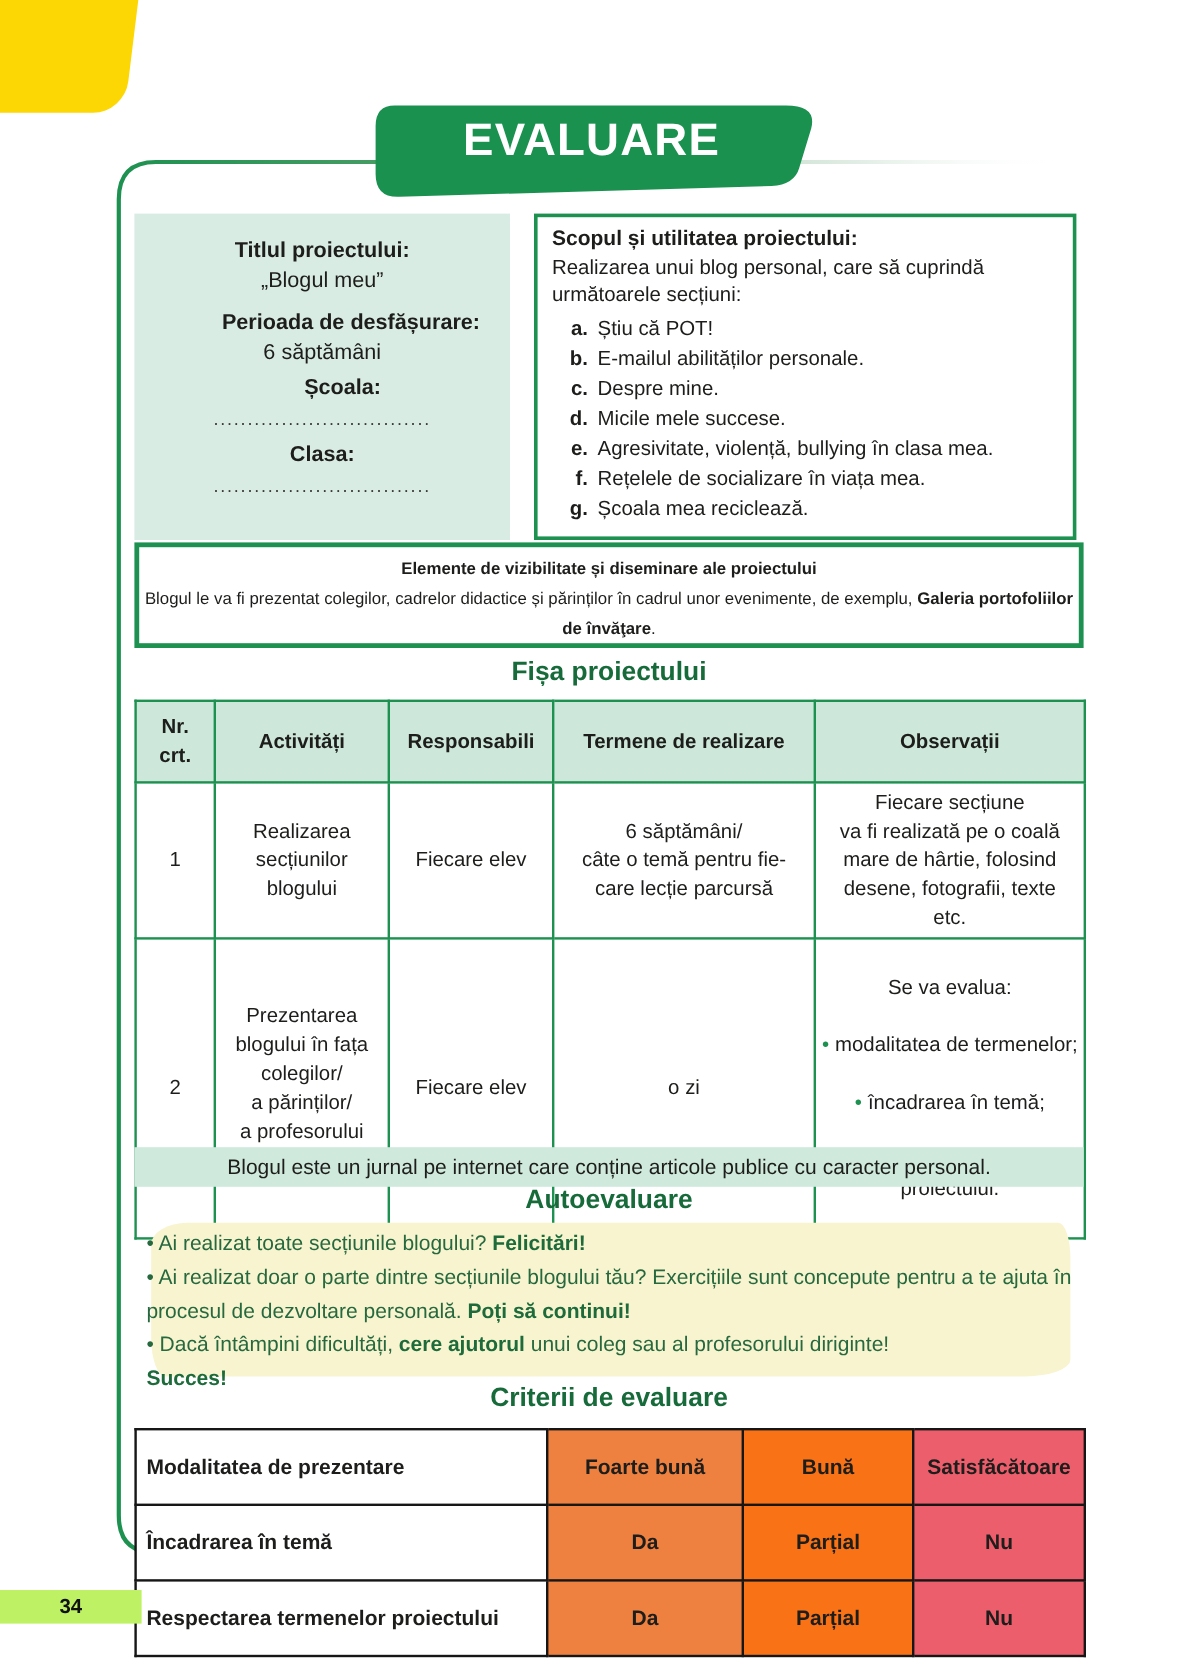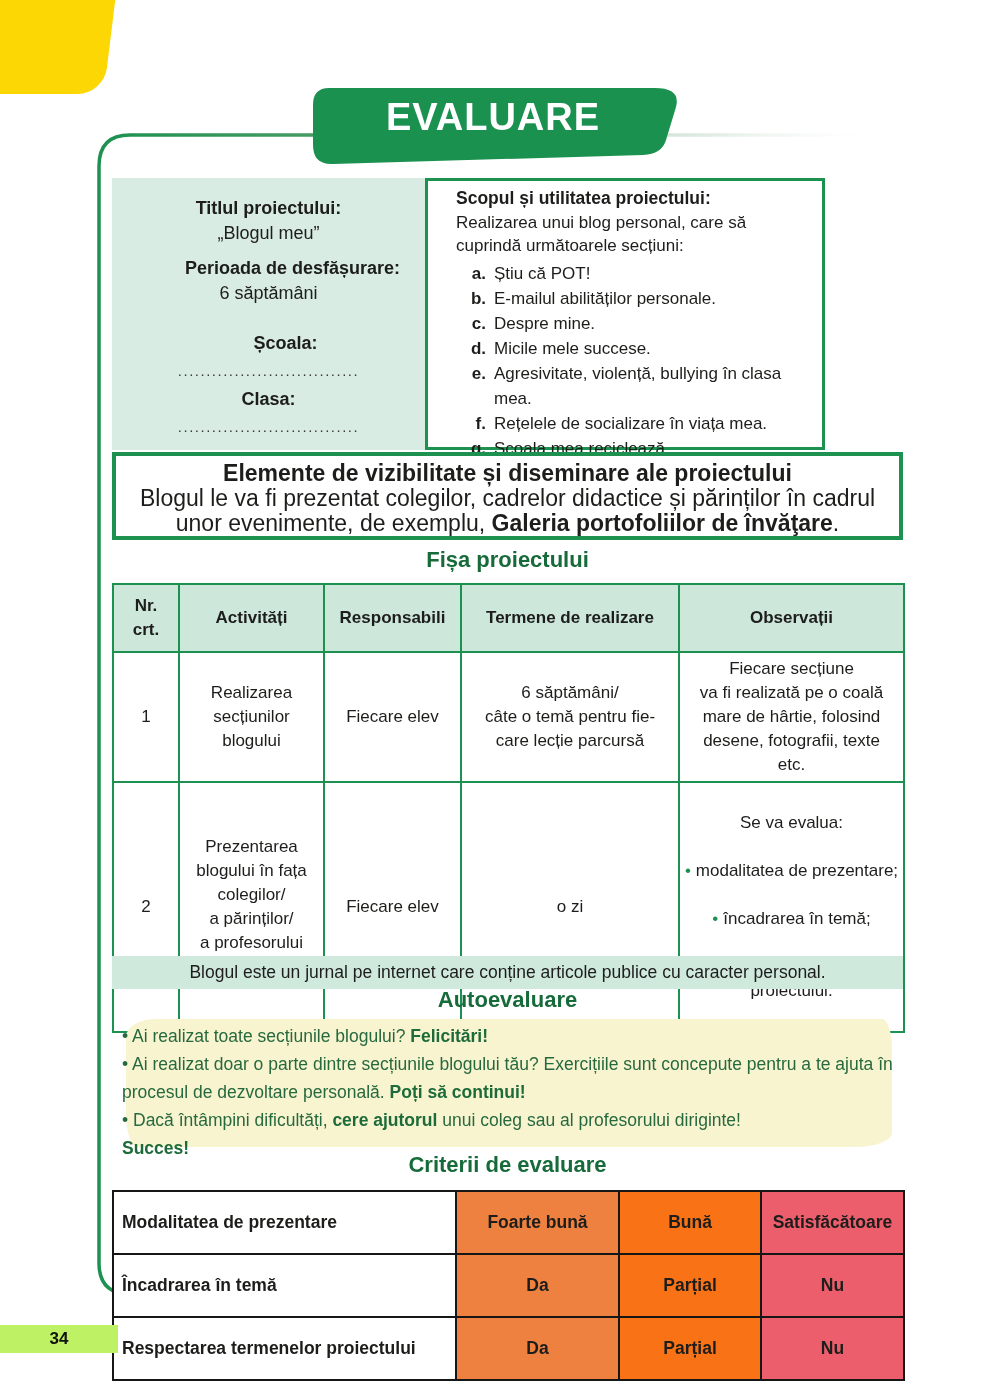--- a/index.html
+++ b/index.html
@@ -21,37 +21,37 @@
     position:absolute;left:303px;top:96px;width:380px;text-align:center;
     font-size:38px;font-weight:bold;color:#ffffff;letter-spacing:1px;
   }
   
   .panel-teal{
     position:absolute;left:112px;top:178px;width:313px;height:272px;
     background:#d9ece4;text-align:center;font-size:18px;box-sizing:border-box;padding-top:20px;
   }
   .panel-teal .lbl{font-weight:bold;}
   .panel-teal .val{margin-top:4px;}
-  .mt14{margin-top:14px;padding-left:48px;} .mt18{margin-top:29px;padding-left:34px;} .mt10{margin-top:10px;}
+  .mt14{margin-top:14px;padding-left:48px;} .mt18{margin-top:8px;padding-left:34px;} .mt10{margin-top:10px;}
   .dots{color:#3a3a3a;font-size:15px;letter-spacing:1.5px;margin-top:8px;}
   .panel-scope{
-    position:absolute;left:425px;top:178px;width:400px;height:272px;
+    position:absolute;left:445px;top:178px;width:452px;height:272px;
     background:#ffffff;border:3px solid #1d9150;box-sizing:border-box;
-    padding:7px 12px 0 28px;font-size:17px;
+    padding:7px 12px 0 12px;font-size:17px;
   }
   .scope-head{font-weight:bold;font-size:17.5px;}
   .scope-intro{margin-top:2px;line-height:23px;}
   .scope-list{margin-top:4px;}
   .scope-item{display:flex;line-height:25px;}
   .scope-item .mark{width:30px;text-align:right;font-weight:bold;padding-right:8px;flex:0 0 30px;}
   
   .box-visibility{
     position:absolute;left:112px;top:452px;width:791px;height:88px;
     border:4px solid #1d9150;box-sizing:border-box;background:#fff;
-    text-align:center;padding-top:5px;font-size:23px;line-height:25px;
+    text-align:center;padding-top:5px;font-size:14px;line-height:25px;
   }
   .box-visibility .head{font-weight:bold;}
   .bold-inline{font-weight:bold;}
   
   .green-heading{
     position:absolute;left:112px;width:791px;text-align:center;
     color:#176b3a;font-weight:bold;font-size:22px;
   }
   
   .fisa-table{
@@ -210,21 +210,21 @@
     <td>Prezentarea
 blogului în fața
 colegilor/
 a părinților/
 a profesorului
 diriginte</td>
     <td>Fiecare elev</td>
     <td>o zi</td>
     <td>
       <div class="notes-intro">Se va evalua:</div>
-      <div class="notes-bullet"><span class="gbul">•</span><span>modalitatea de prezentare;</span></div>
+      <div class="notes-bullet"><span class="gbul">•</span><span>modalitatea de termenelor;</span></div>
       <div class="notes-bullet"><span class="gbul">•</span><span>încadrarea în temă;</span></div>
       <div class="notes-bullet"><span class="gbul">•</span><span>respectarea termenelor proiectului.</span></div>
     </td>
   </tr>
 </tbody>
   </table>
 
 <div class="def-strip">Blogul este un jurnal pe internet care conține articole publice cu caracter personal.</div>
 
 <div class="green-heading" style="top:987px;">Autoevaluare</div>

